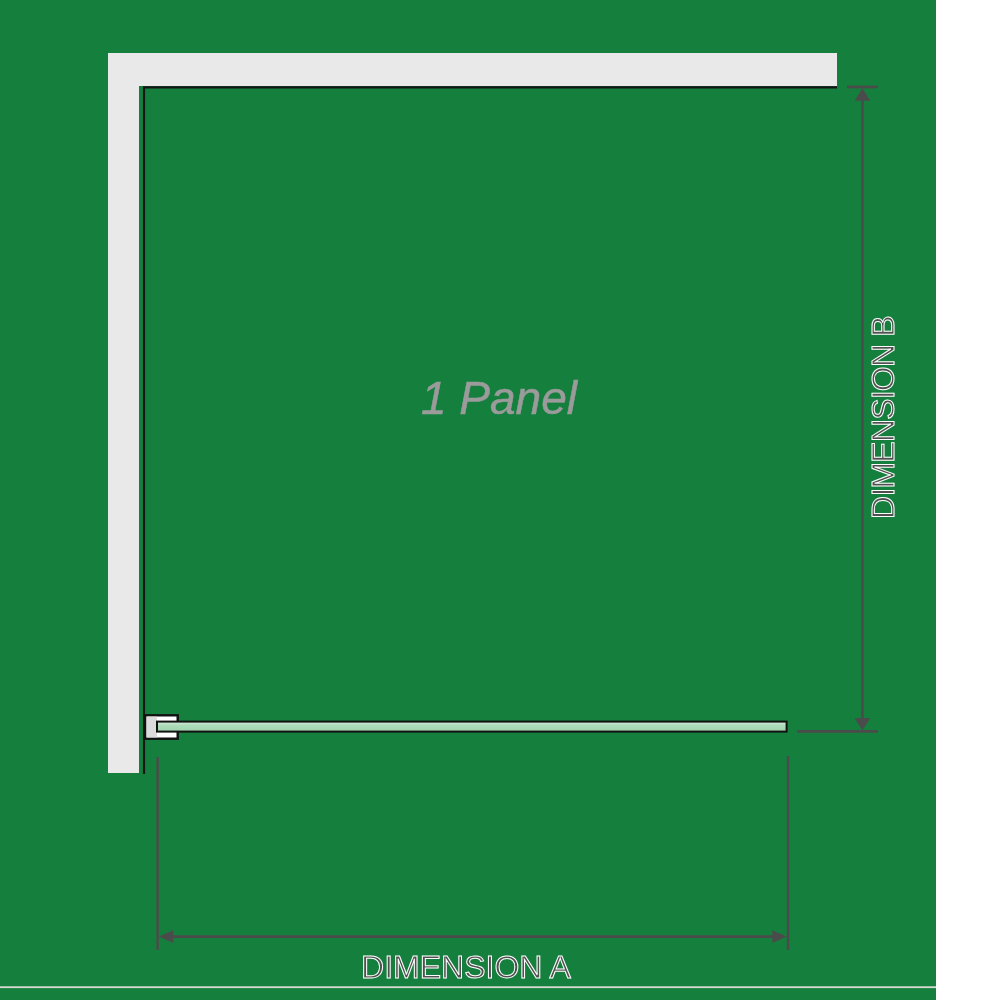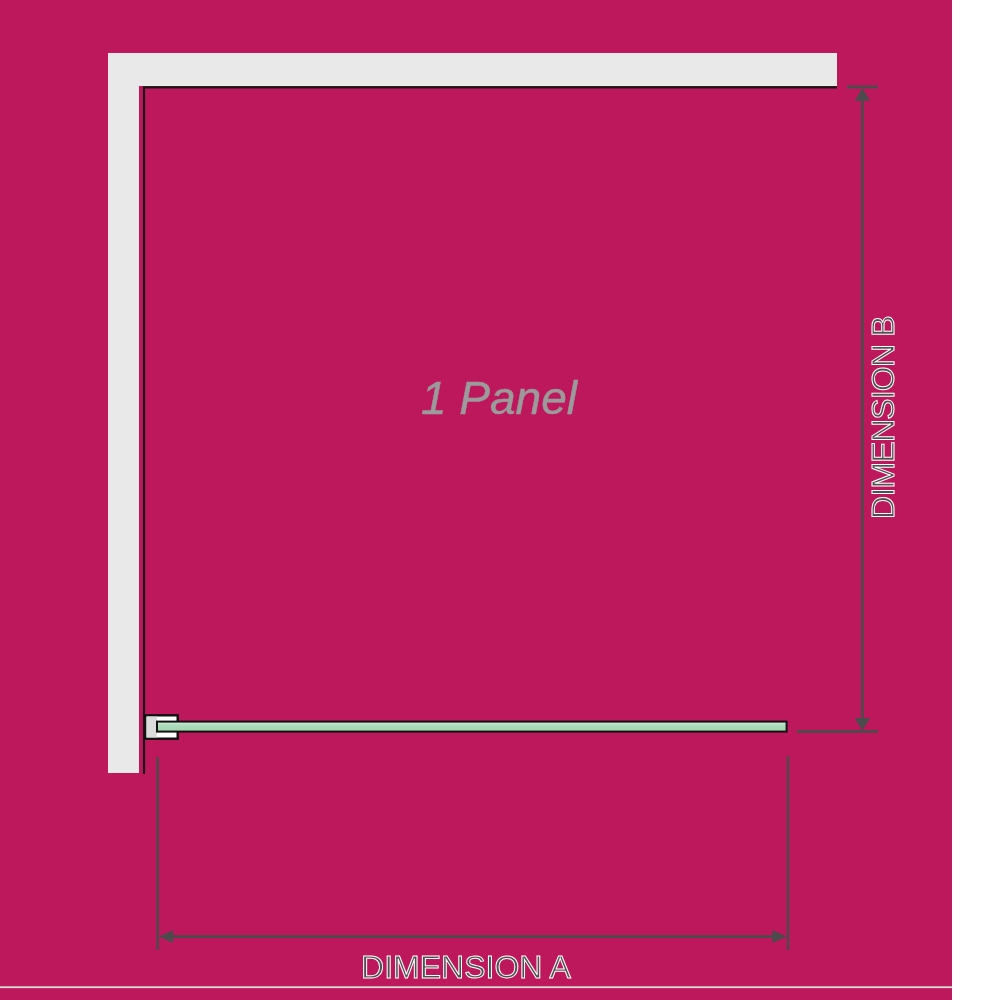--- a/index.html
+++ b/index.html
@@ -1,16 +1,16 @@
 <!DOCTYPE html>
 <html><head>
 <meta charset="utf-8">
 <style>
   html,body{margin:0;padding:0;background:#ffffff;}
-  #stage{position:relative;width:936px;height:1000px;overflow:hidden;background:#be185d;padding-left:16px;}
+  #stage{position:relative;width:936px;height:1000px;overflow:hidden;background:#15803d;}
   svg{position:absolute;left:0;top:0;}
   text{font-family:"Liberation Sans", sans-serif;}
 </style>
 </head>
 <body>
 <div id="stage">
 <svg width="1000" height="1000" viewBox="0 0 1000 1000">
   <defs>
     <linearGradient id="glass" x1="0" y1="0" x2="0" y2="1">
       <stop offset="0" stop-color="#e0f1e5"></stop>

